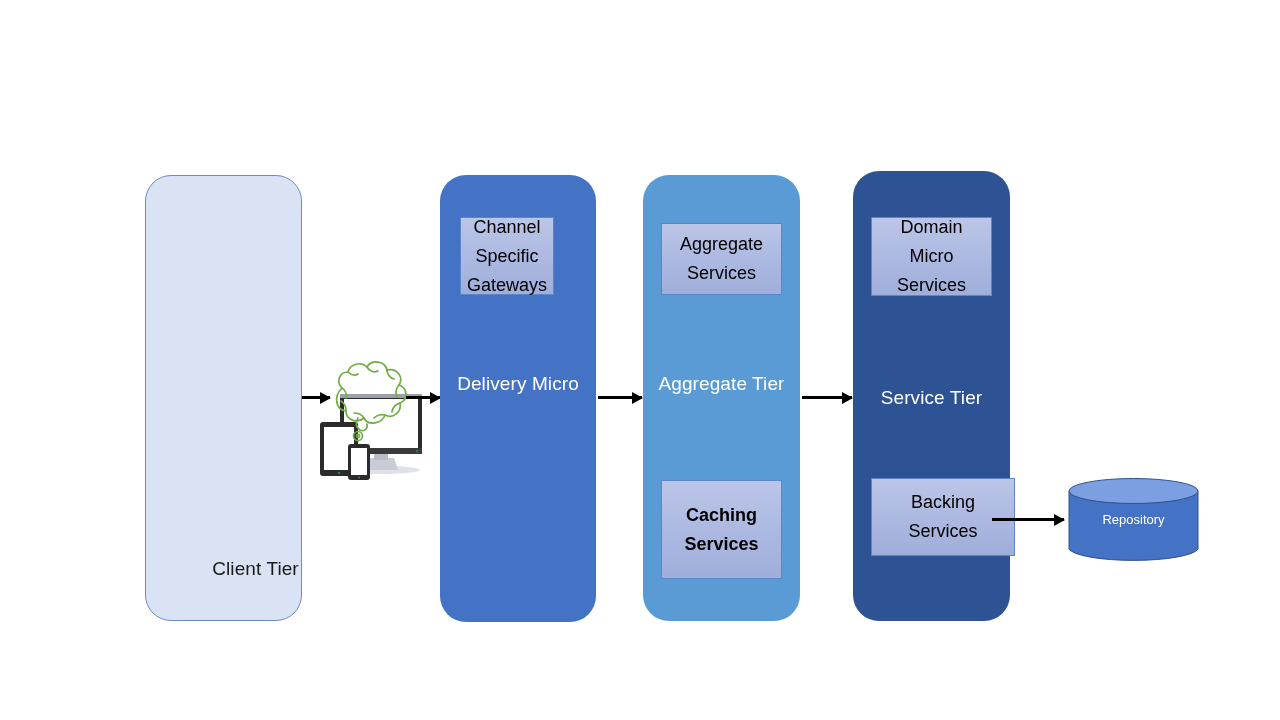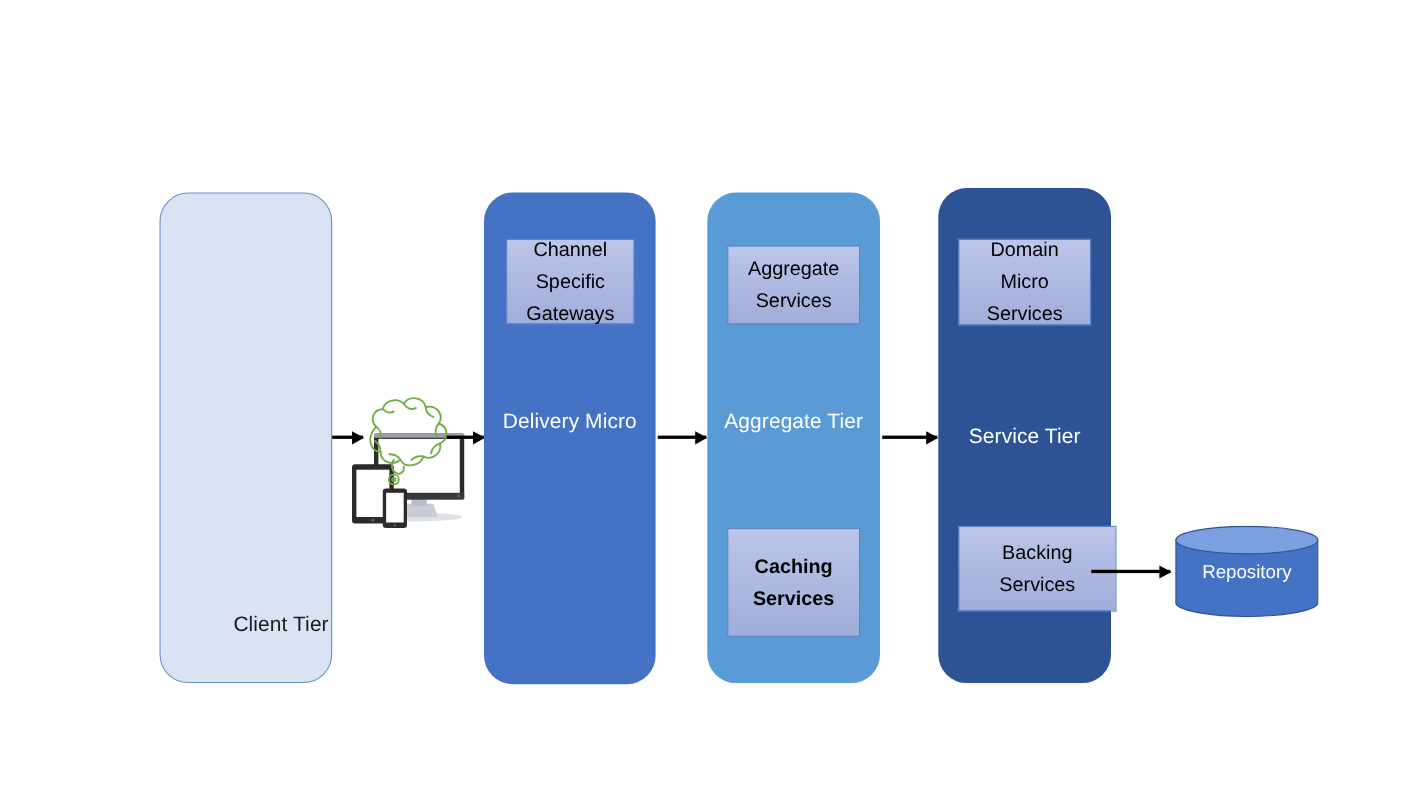--- a/index.html
+++ b/index.html
@@ -116,21 +116,21 @@
     position: absolute;
     left: 1068px; top: 478px;
     width: 131px; height: 84px;
   }
   #repository-label {
     position: absolute;
     left: 1068px; top: 508px;
     width: 131px;
     text-align: center;
     color: #ffffff;
-    font-size: 17px;
+    font-size: 13px;
     line-height: 24px;
     pointer-events: none;
   }
 </style>
 </head>
 <body>
 
 <div id="canvas">
 
   <div class="tier" id="tier-client">
@@ -189,21 +189,21 @@
         <path d="M36 66 C33 70, 34 76, 38 78 C42 80, 46 77, 45 72"></path>
         <circle cx="36" cy="84" r="4.5"></circle>
         <circle cx="36" cy="84" r="1.6"></circle>
       </g>
     </svg>
   </div>
 
   <div class="arrow" style="left:406px; top:396px; width:34px;"></div>
 
   <div class="tier" id="tier-delivery">
-    <div class="inner-box" style="left:20px; top:42px; width:117px; height:78px;">Channel
+    <div class="inner-box" style="left:20px; top:42px; width:94px; height:78px;">Channel
 Specific
 Gateways</div>
     <div class="tier-label" style="top:194px;">Delivery
 Micro</div>
   </div>
 
   <div class="arrow" style="left:598px; top:396px; width:44px;"></div>
 
   <div class="tier" id="tier-aggregate">
     <div class="inner-box" style="left:18px; top:48px; width:121px; height:72px;">Aggregate

